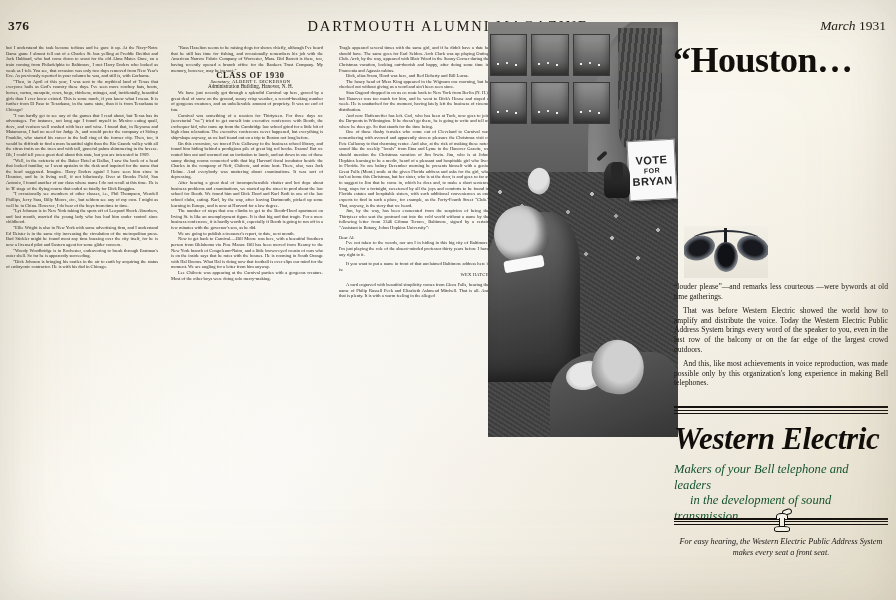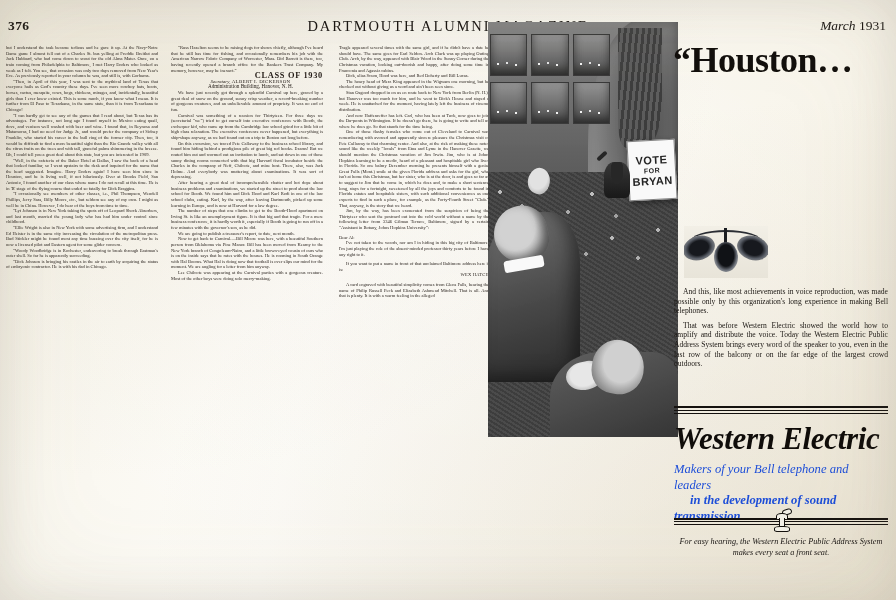--- a/index.html
+++ b/index.html
@@ -58,21 +58,21 @@
   }
   #col1{left:0;}
   #col2{left:165px;}
   #col3{left:333px;width:150px;}
   .col p{margin:0;text-indent:7px;}
   .col p.noind{text-indent:0;}
   .col p.sig{text-indent:0;text-align:right;font-variant:small-caps;letter-spacing:0.2px;}
   .col p.gap{margin-top:4px;}
 
   .classhead{
-    text-align:right;margin:7px 0 1px 0;text-indent:0;
+    text-align:center;margin:7px 0 1px 0;text-indent:0;
     font-size:8.4px;font-weight:700;letter-spacing:0.7px;
   }
   .secline{
     text-align:center;text-indent:0;margin:0;
     font-size:5px;font-style:italic;
   }
   .secline .nm{font-style:normal;font-variant:small-caps;letter-spacing:0.3px;}
   .addrline{
     text-align:center;text-indent:0;margin:0 0 4px 0;font-size:5.2px;
   }
@@ -297,23 +297,23 @@
   .rules i.c{height:0.8px;}
 
   
   .logo{
     position:absolute;left:186px;top:408px;width:214px;
     font-size:31px;font-style:italic;font-weight:700;
     color:#100d0a;letter-spacing:-0.3px;line-height:33px;
   }
   .tagline{
     position:absolute;left:186px;top:448px;width:214px;
-    font-size:12.6px;font-style:italic;line-height:15.5px;color:#1d4ed8;
-  }
-  .tagline .l2{display:block;text-indent:16px;font-weight:bold;}
+    font-size:12.6px;font-style:italic;line-height:15.5px;color:#14532d;
+  }
+  .tagline .l2{display:block;text-indent:16px;}
 
   
   .botrule{
     position:absolute;left:186px;top:498px;width:214px;height:18px;
   }
   .botrule .lines{position:absolute;left:0;top:6px;width:214px;}
   .botrule .lines i{display:block;background:#16120f;margin-bottom:1.4px;}
   .botrule .lines i.a{height:1.9px;}
   .botrule .lines i.b{height:1px;}
   .phone-icon{
@@ -448,22 +448,23 @@
   <div class="trumpet">
     <div class="tr-arc"></div>
     <div class="tr-stem"></div>
     <div class="tr-horn l"></div>
     <div class="tr-horn r"></div>
     <div class="tr-bell"></div>
   </div>
 
 
   <div class="adbody2">
+    <p class="first">“louder please”—and remarks less courteous —were bywords at old time gatherings.</p>
+    <p class="para">That was before Western Electric showed the world how to amplify and distribute the voice. Today the Western Electric Public Address System brings every word of the speaker to you, even in the last row of the balcony or on the far edge of the largest crowd outdoors.</p>
     <p class="para">And this, like most achievements in voice reproduction, was made possible only by this organization's long experience in making Bell telephones.</p>
-    <p class="para">That was before Western Electric showed the world how to amplify and distribute the voice. Today the Western Electric Public Address System brings every word of the speaker to you, even in the last row of the balcony or on the far edge of the largest crowd outdoors.</p>
   </div>
 
   <div class="rules" style="top:392px;">
     <i class="a"></i>
     <i class="b"></i>
     <i class="c"></i>
   </div>
 
   <div class="logo">Western Electric</div>
 

